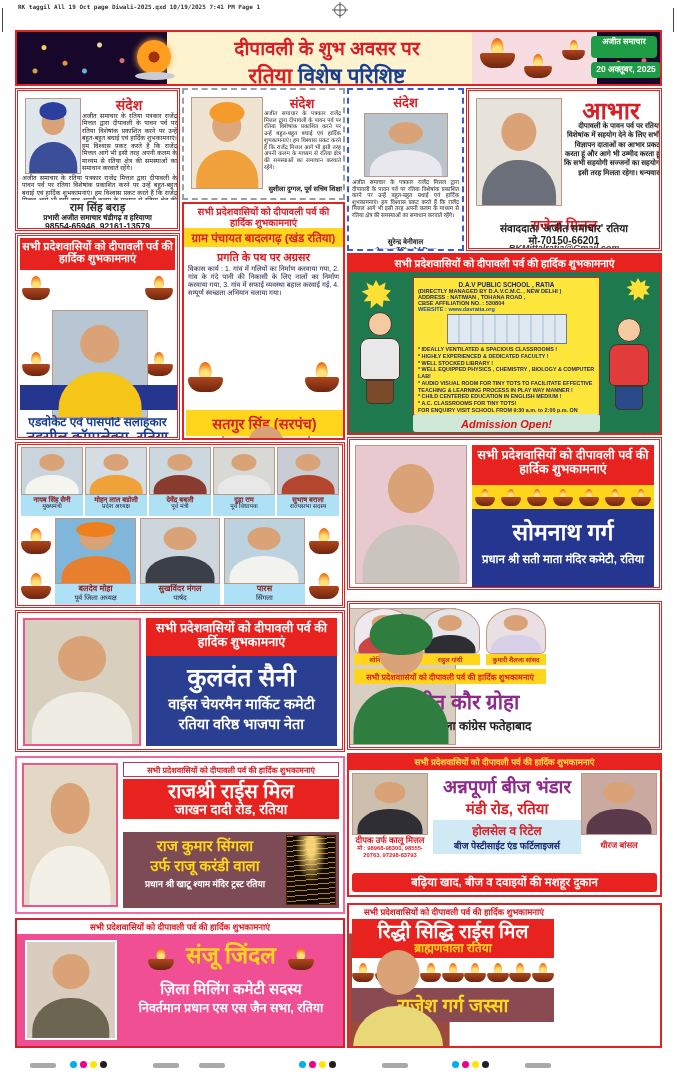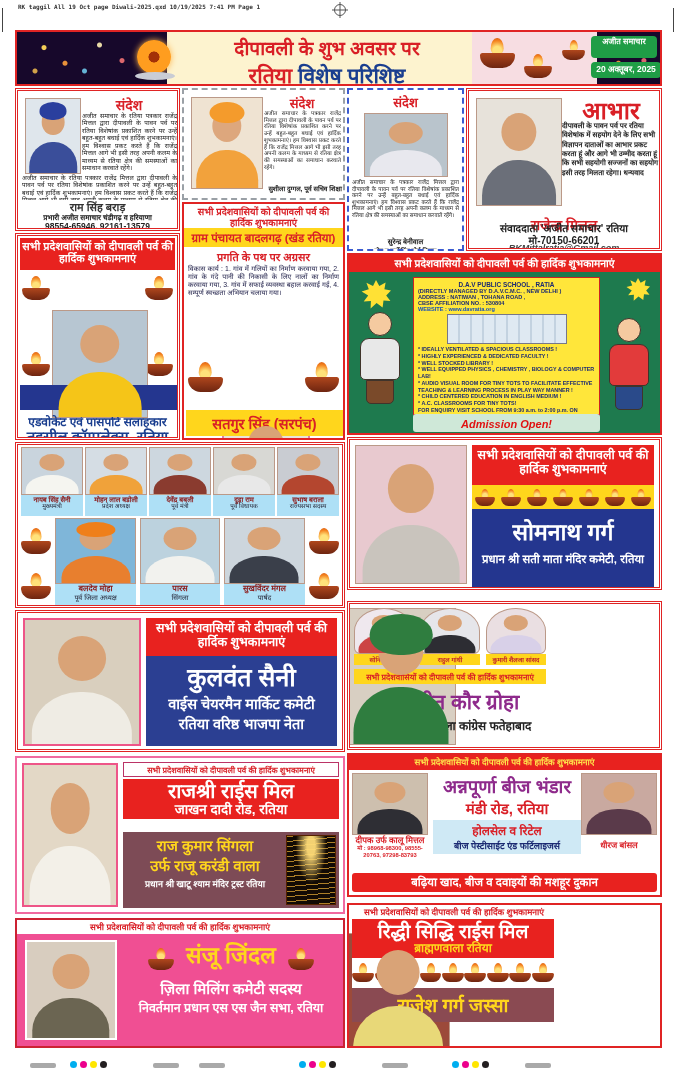--- a/index.html
+++ b/index.html
@@ -116,21 +116,21 @@
     <div class="ctr bold c-red" style="font-size:13px">संदेश</div>
     <div class="ph" style="margin:2px auto;width:84px;height:64px;--shirt:#e8e8ee;background:#b9c4cc"></div>
     <div class="body-txt" style="font-size:5.6px;height:58px;overflow:hidden">अजीत समाचार के पत्रकार राजेंद्र मित्तल द्वारा दीपावली के पावन पर्व पर रतिया विशेषांक प्रकाशित करने पर उन्हें बहुत-बहुत बधाई एवं हार्दिक शुभकामनाएं। हम विश्वास प्रकट करते हैं कि राजेंद्र मित्तल आगे भी इसी तरह अपनी कलम के माध्यम से रतिया क्षेत्र की समस्याओं का समाधान करवाते रहेंगे।</div>
     <div class="ctr bold" style="font-size:7px;color:#222">सुरेन्द्र बेनीवाल</div>
     <div class="ctr bold" style="font-size:6.6px;color:#222">जेड ए मार्केटिंग बोर्ड हिसार</div>
   </div>
 
   <div class="box b-red" style="left:466px;top:88px;width:196px;height:163px;padding:3px">
     <div class="ph abs" style="left:4px;top:4px;width:86px;height:108px;--shirt:#6b6f79;background:#e7e2da"></div>
     <div class="abs ctr bold c-red" style="left:92px;top:2px;width:100px;font-size:24px">आभार</div>
-    <div class="abs bold" style="left:93px;top:30px;width:98px;font-size:7.2px;color:#222;text-align:left;line-height:1.3">दीपावली के पावन पर्व पर रतिया विशेषांक में सहयोग देने के लिए सभी विज्ञापन दाताओं का आभार प्रकट करता हूं और आगे भी उम्मीद करता हूं कि सभी सहयोगी सज्जनों का सहयोग इसी तरह मिलता रहेगा। धन्यवाद</div>
+    <div class="abs bold" style="left:93px;top:30px;width:98px;font-size:7.2px;color:#222;text-align:right;line-height:1.3">दीपावली के पावन पर्व पर रतिया विशेषांक में सहयोग देने के लिए सभी विज्ञापन दाताओं का आभार प्रकट करता हूं और आगे भी उम्मीद करता हूं कि सभी सहयोगी सज्जनों का सहयोग इसी तरह मिलता रहेगा। धन्यवाद</div>
     <div class="abs ctr bold c-red" style="left:0;top:124px;width:100%;font-size:14px">राजेन्द्र मित्तल</div>
     <div class="abs ctr bold" style="left:0;top:130px;width:100%;font-size:10.5px;color:#222">संवाददाता 'अजीत समाचार' रतिया</div>
     <div class="abs ctr bold" style="left:0;top:142px;width:100%;font-size:10px;color:#222">मो-70150-66201</div>
     <div class="abs ctr bold" style="left:0;top:152px;width:100%;font-size:9px;color:#444;font-style:italic">RKMittalratia@Gmail.com</div>
   </div>
 
   <div class="box b-red" style="left:15px;top:233px;width:165px;height:207px">
     <div class="hdr-red" style="margin:2px;height:32px;font-size:11px;padding-top:2px">सभी प्रदेशवासियों को दीपावली पर्व की हार्दिक शुभकामनाएं</div>
     <div class="abs" style="left:2px;top:38px;width:30px;height:110px">
       <span class="diya" style="font-size:24px;position:absolute;left:2px;top:2px"></span>
@@ -245,31 +245,31 @@
       <div style="width:82px">
         <div class="ph" style="height:66px;--shirt:#e87f2e;background:#7fb6d9">
             <span class="turban" style="--t:#ef7f1a"></span>
           </div>
         <div class="ctr" style="background:#aee0f6;height:24px;line-height:1.1;padding-top:1px">
           <div class="bold" style="font-size:8px;color:#8b1a1a">बलदेव मोहा</div>
           <div style="font-size:7px;color:#223">पूर्व जिला अध्यक्ष</div>
         </div>
       </div>
       <div style="width:82px">
+        <div class="ph" style="height:66px;--shirt:#3a3f4a;background:#cdd6dd"></div>
+        <div class="ctr" style="background:#aee0f6;height:24px;line-height:1.1;padding-top:1px">
+          <div class="bold" style="font-size:8px;color:#8b1a1a">सुखविंदर मंगल</div>
+          <div style="font-size:7px;color:#223">पार्षद</div>
+        </div>
+      </div>
+      <div style="width:82px">
         <div class="ph" style="height:66px;--shirt:#f2f2ee;background:#bcd2de"></div>
         <div class="ctr" style="background:#aee0f6;height:24px;line-height:1.1;padding-top:1px">
           <div class="bold" style="font-size:8px;color:#8b1a1a">पारस</div>
           <div style="font-size:7px;color:#223">सिंगला</div>
-        </div>
-      </div>
-      <div style="width:82px">
-        <div class="ph" style="height:66px;--shirt:#3a3f4a;background:#cdd6dd"></div>
-        <div class="ctr" style="background:#aee0f6;height:24px;line-height:1.1;padding-top:1px">
-          <div class="bold" style="font-size:8px;color:#8b1a1a">सुखविंदर मंगल</div>
-          <div style="font-size:7px;color:#223">पार्षद</div>
         </div>
       </div>
       <div style="width:32px;display:flex;flex-direction:column;justify-content:space-around;align-items:center">
         <span class="diya" style="font-size:26px"></span>
         <span class="diya" style="font-size:26px"></span>
       </div>
     </div>
   </div>
 
   <div class="box b-red" style="left:347px;top:437px;width:315px;height:153px">

